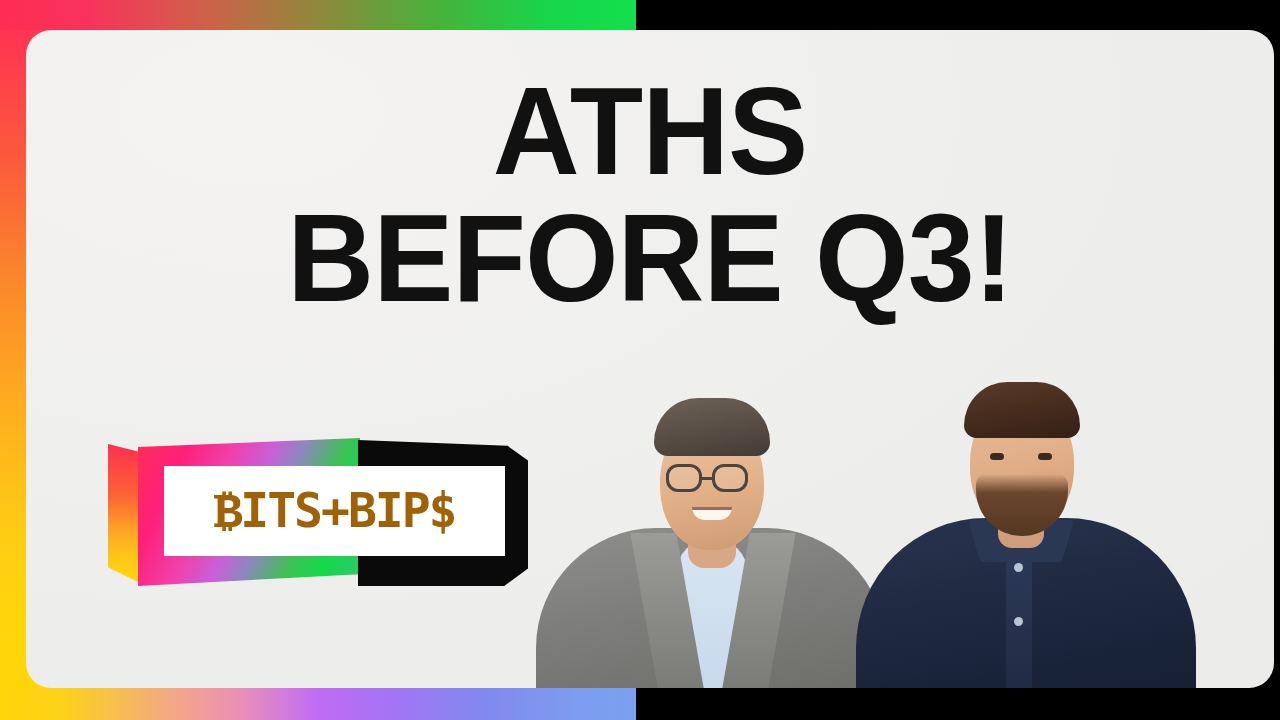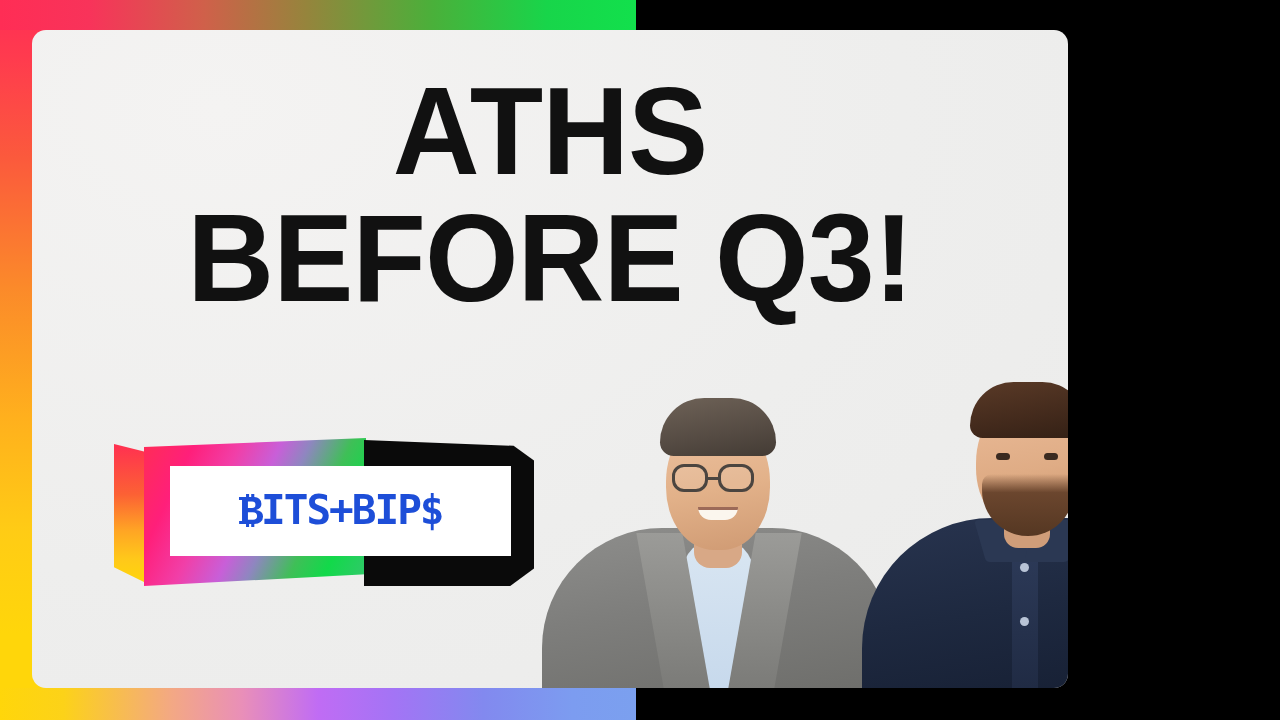--- a/index.html
+++ b/index.html
@@ -69,25 +69,25 @@
   .frame-right-black {
     position:absolute;
     left:636px; top:0;
     width:644px; height:720px;
     background:#000000;
   }
 
   
   .panel {
     position:absolute;
-    left:32px; top:30px;
-    width:1036px; height:658px;
+    left:26px; top:30px;
+    width:1248px; height:658px;
     background:
       radial-gradient(120% 130% at 18% 12%, #f4f3f2 0%, #eeeeed 55%, #ebebea 100%);
-    border-radius:14px;
+    border-radius:25px;
     overflow:hidden;
   }
 
   
   .headline {
     position:absolute;
     left:0; right:0;
     top:42px;
     text-align:center;
     color:#111111;
@@ -162,22 +162,22 @@
     left:56px; top:36px;
     width:341px; height:90px;
     background:#ffffff;
     display:flex;
     align-items:center;
     justify-content:center;
   }
   .badge-text {
     font-family:"DejaVu Sans Mono", "Liberation Mono", monospace;
     font-weight:700;
-    font-size:41px;
-    color:#1d4ed8;
+    font-size:48px;
+    color:#a16207;
     letter-spacing:-2px;
     white-space:nowrap;
     user-select:none;
   }
 
   
   .hosts {
     position:absolute;
     left:500px; bottom:0;
     width:740px; height:400px;

